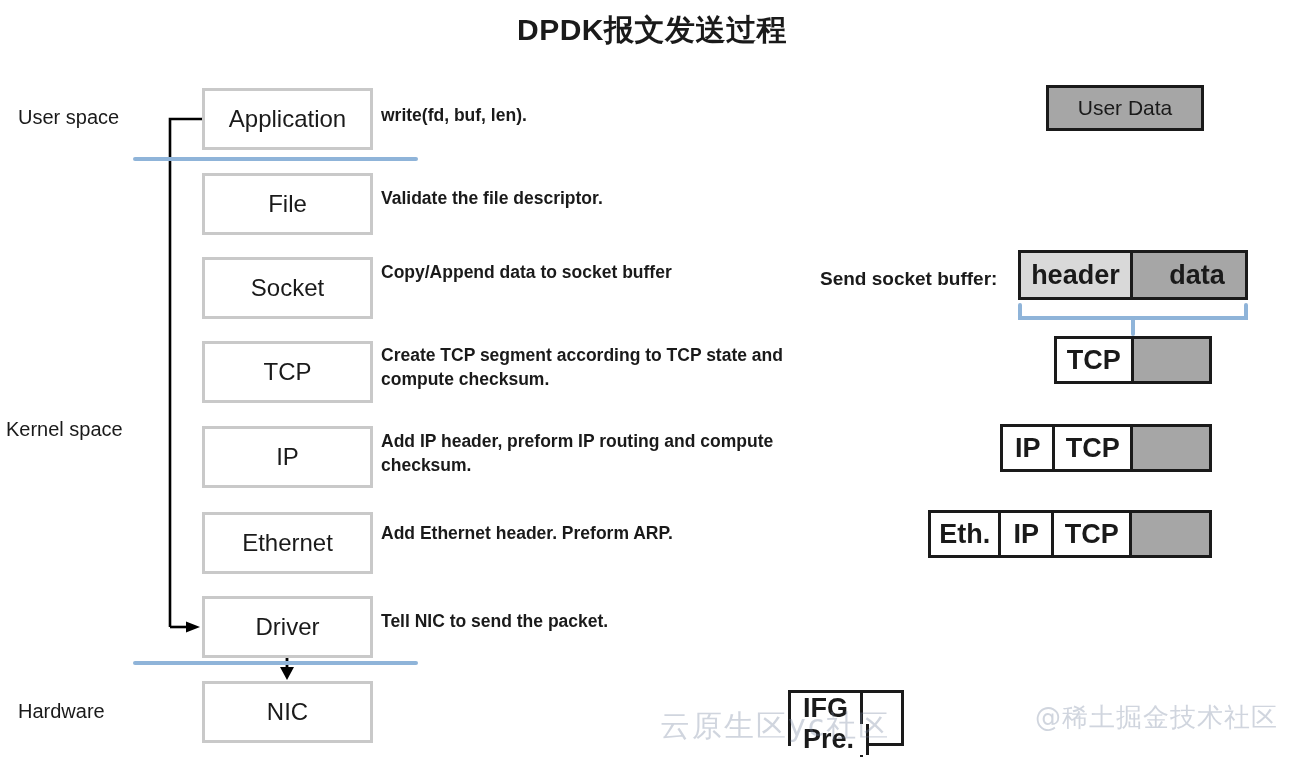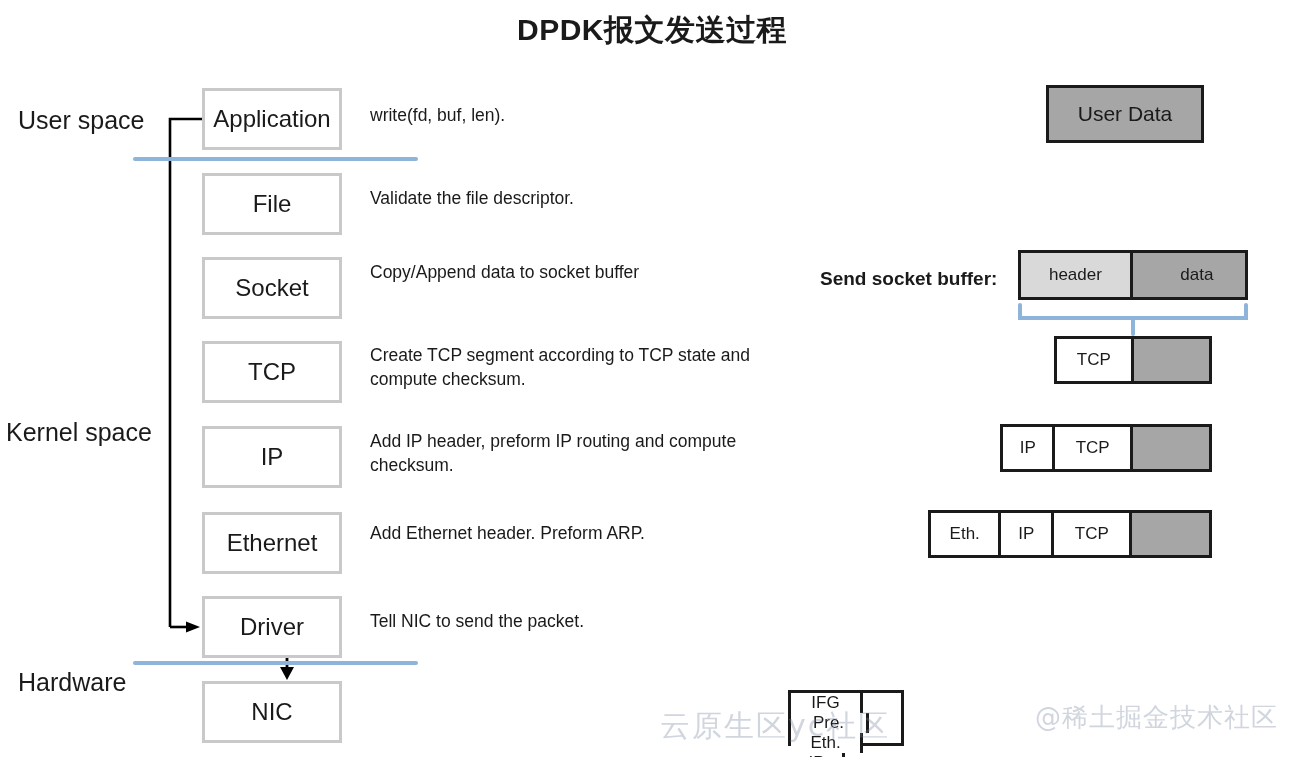--- a/index.html
+++ b/index.html
@@ -29,46 +29,46 @@
     font-size: 30px;
     font-weight: bold;
     letter-spacing: 0.5px;
     color: #1a1a1a;
   }
 
   
   .stack-box {
     position: absolute;
     left: 202px;
-    width: 140px;
+    width: 171px;
     height: 62px;
     box-sizing: border-box;
     border: 3px solid #c9c9c9;
     background: #ffffff;
     display: flex;
     align-items: center;
     justify-content: center;
     font-size: 24px;
     color: #1a1a1a;
   }
 
   .zone-label {
     position: absolute;
-    font-size: 25px;
+    font-size: 20px;
     color: #1a1a1a;
     white-space: nowrap;
   }
 
   .desc {
     position: absolute;
-    left: 370px;
+    left: 381px;
     width: 420px;
     font-size: 17.5px;
     line-height: 1.38;
-    font-weight: normal;
+    font-weight: bold;
     color: #1a1a1a;
   }
 
   
   .divider {
     position: absolute;
     left: 133px;
     width: 285px;
     height: 4px;
     background: #8fb4d9;
@@ -91,36 +91,36 @@
     display: flex;
     box-sizing: border-box;
     border: 3px solid #1a1a1a;
     height: 48px;
   }
   .pkt-cell {
     box-sizing: border-box;
     display: flex;
     align-items: center;
     justify-content: center;
-    font-size: 17px;
-    font-weight: normal;
+    font-size: 27px;
+    font-weight: bold;
     color: #1a1a1a;
     background: #ffffff;
     border-right: 3px solid #1a1a1a;
   }
   .pkt-cell:last-child { border-right: none; padding-left: 16px; }
   .pkt-cell.gray   { background: #a6a6a6; }
   .pkt-cell.lgray  { background: #d9d9d9; }
 
   .userdata-box {
     position: absolute;
     left: 1046px;
     top: 85px;
     width: 158px;
-    height: 58px;
+    height: 46px;
     box-sizing: border-box;
     border: 3px solid #1a1a1a;
     background: #a6a6a6;
     display: flex;
     align-items: center;
     justify-content: center;
     font-size: 21px;
     color: #1a1a1a;
   }
 
@@ -174,21 +174,21 @@
 
     <path d="M1020,305 L1020,318 L1246,318 L1246,305" fill="none" stroke="#8fb4d9" stroke-width="4" stroke-linecap="round"></path>
     <path d="M1133,318 L1133,334" fill="none" stroke="#8fb4d9" stroke-width="4" stroke-linecap="round"></path>
   </svg>
 
   <div class="divider" style="top:157px;"></div>
   <div class="divider" style="top:661px;"></div>
 
   <div class="zone-label" style="left:18px; top:106px;">User space</div>
   <div class="zone-label" style="left:6px;  top:418px;">Kernel space</div>
-  <div class="zone-label" style="left:18px; top:668px;">Hardware</div>
+  <div class="zone-label" style="left:18px; top:700px;">Hardware</div>
 
   <div class="stack-box" style="top:88px;">
       <span>Application</span>
     </div>
   <div class="stack-box" style="top:173px;">
       <span>File</span>
     </div>
   <div class="stack-box" style="top:257px;">
       <span>Socket</span>
     </div>

